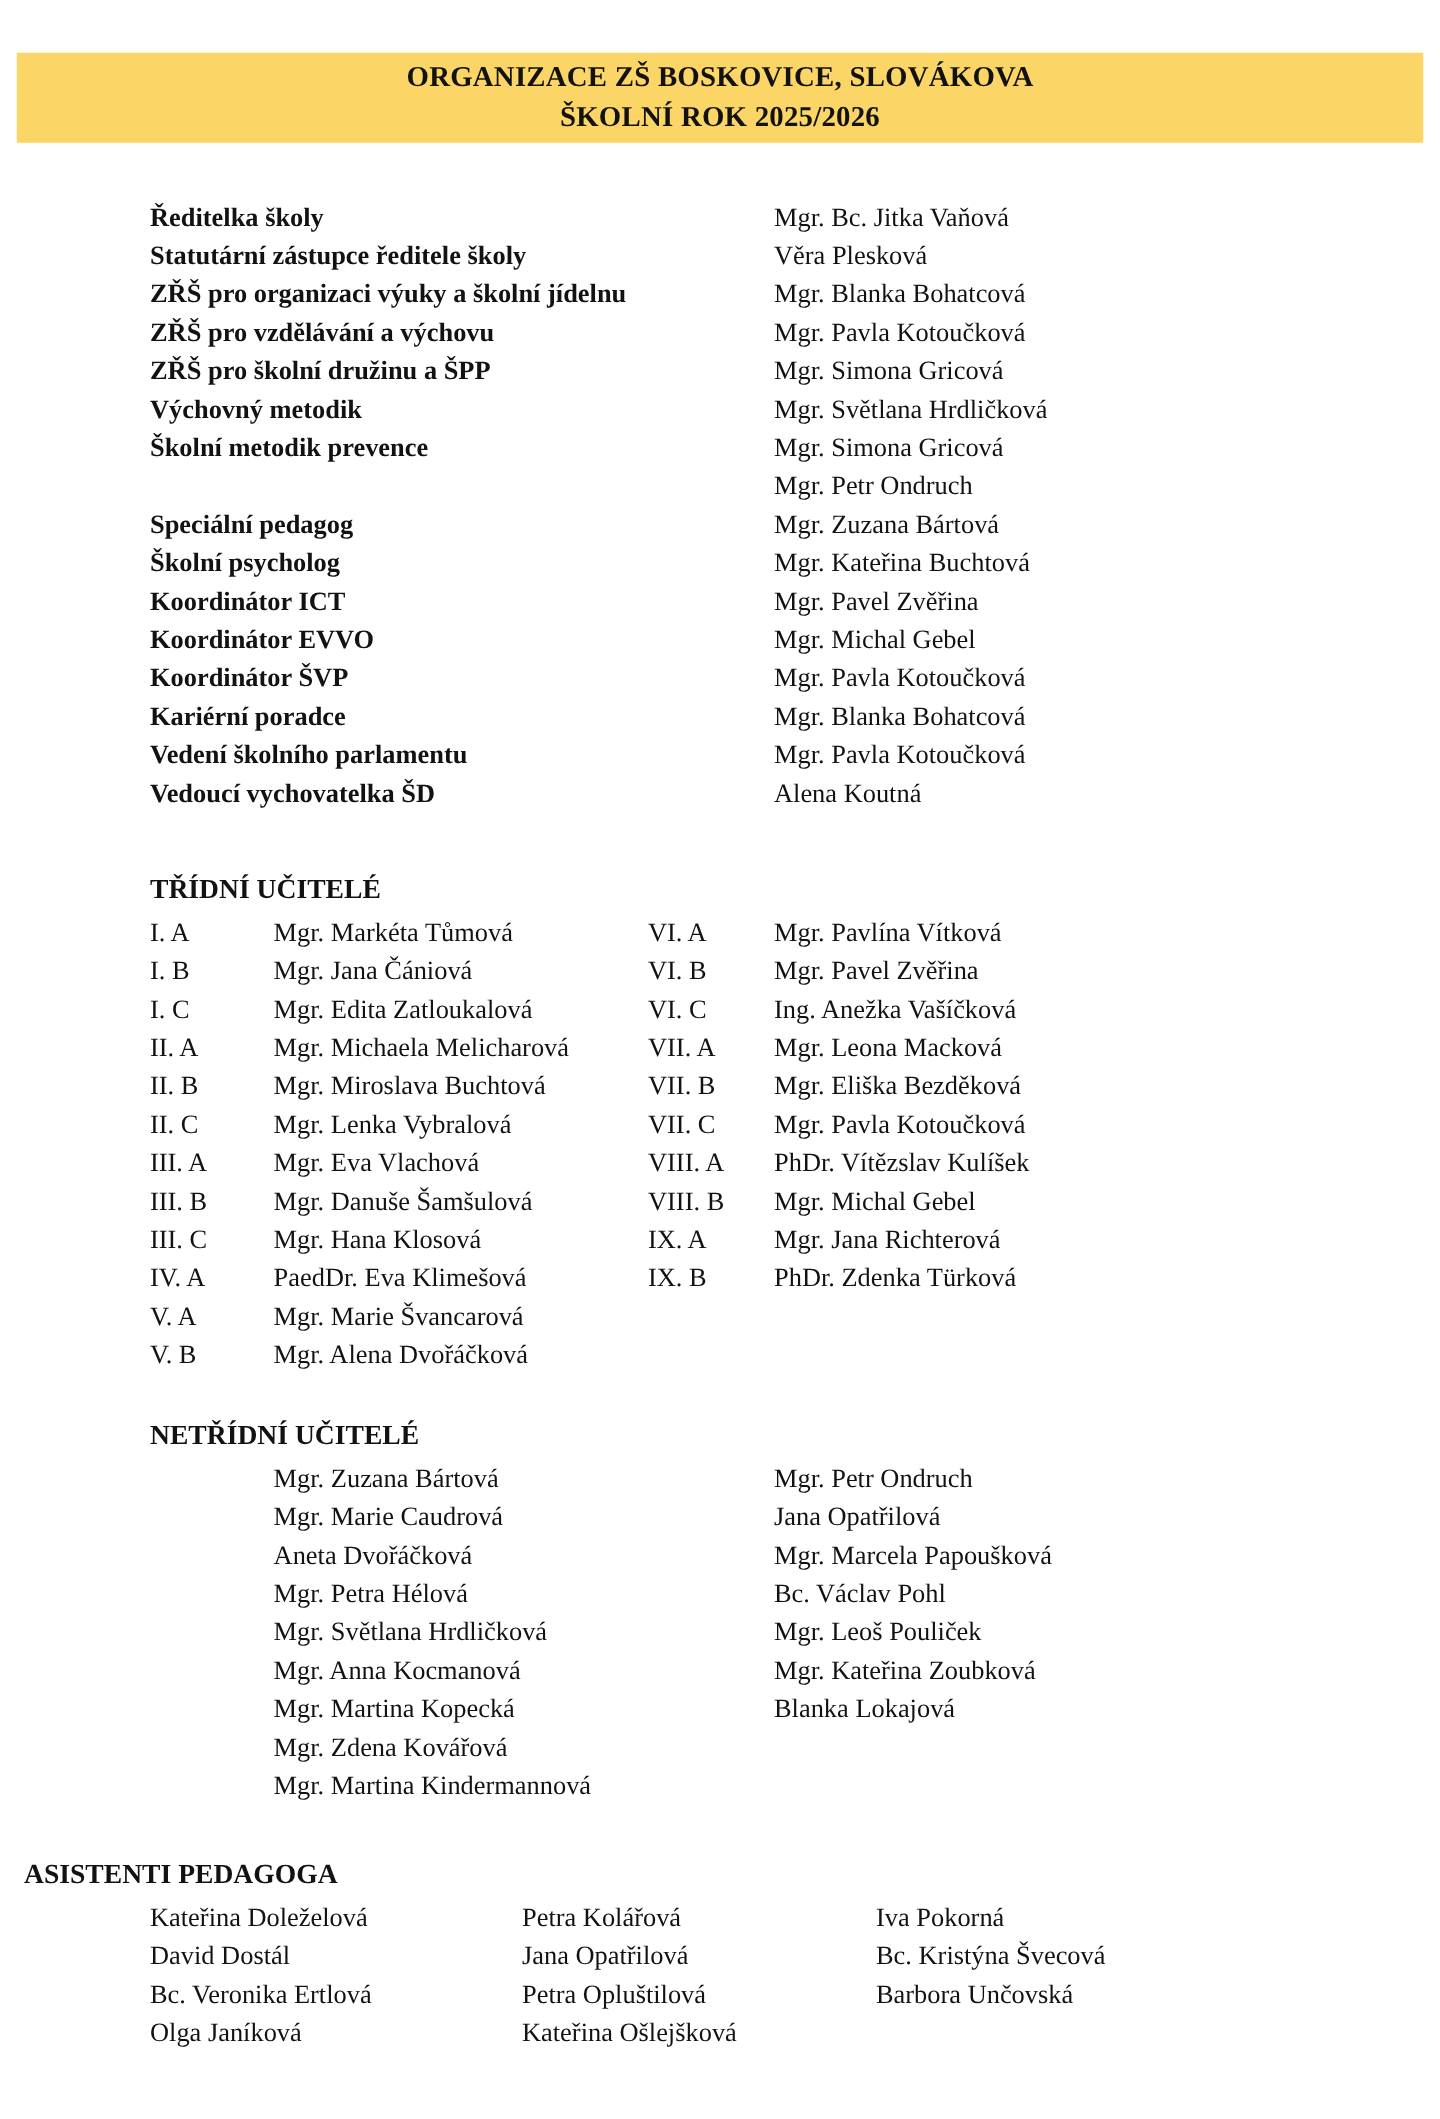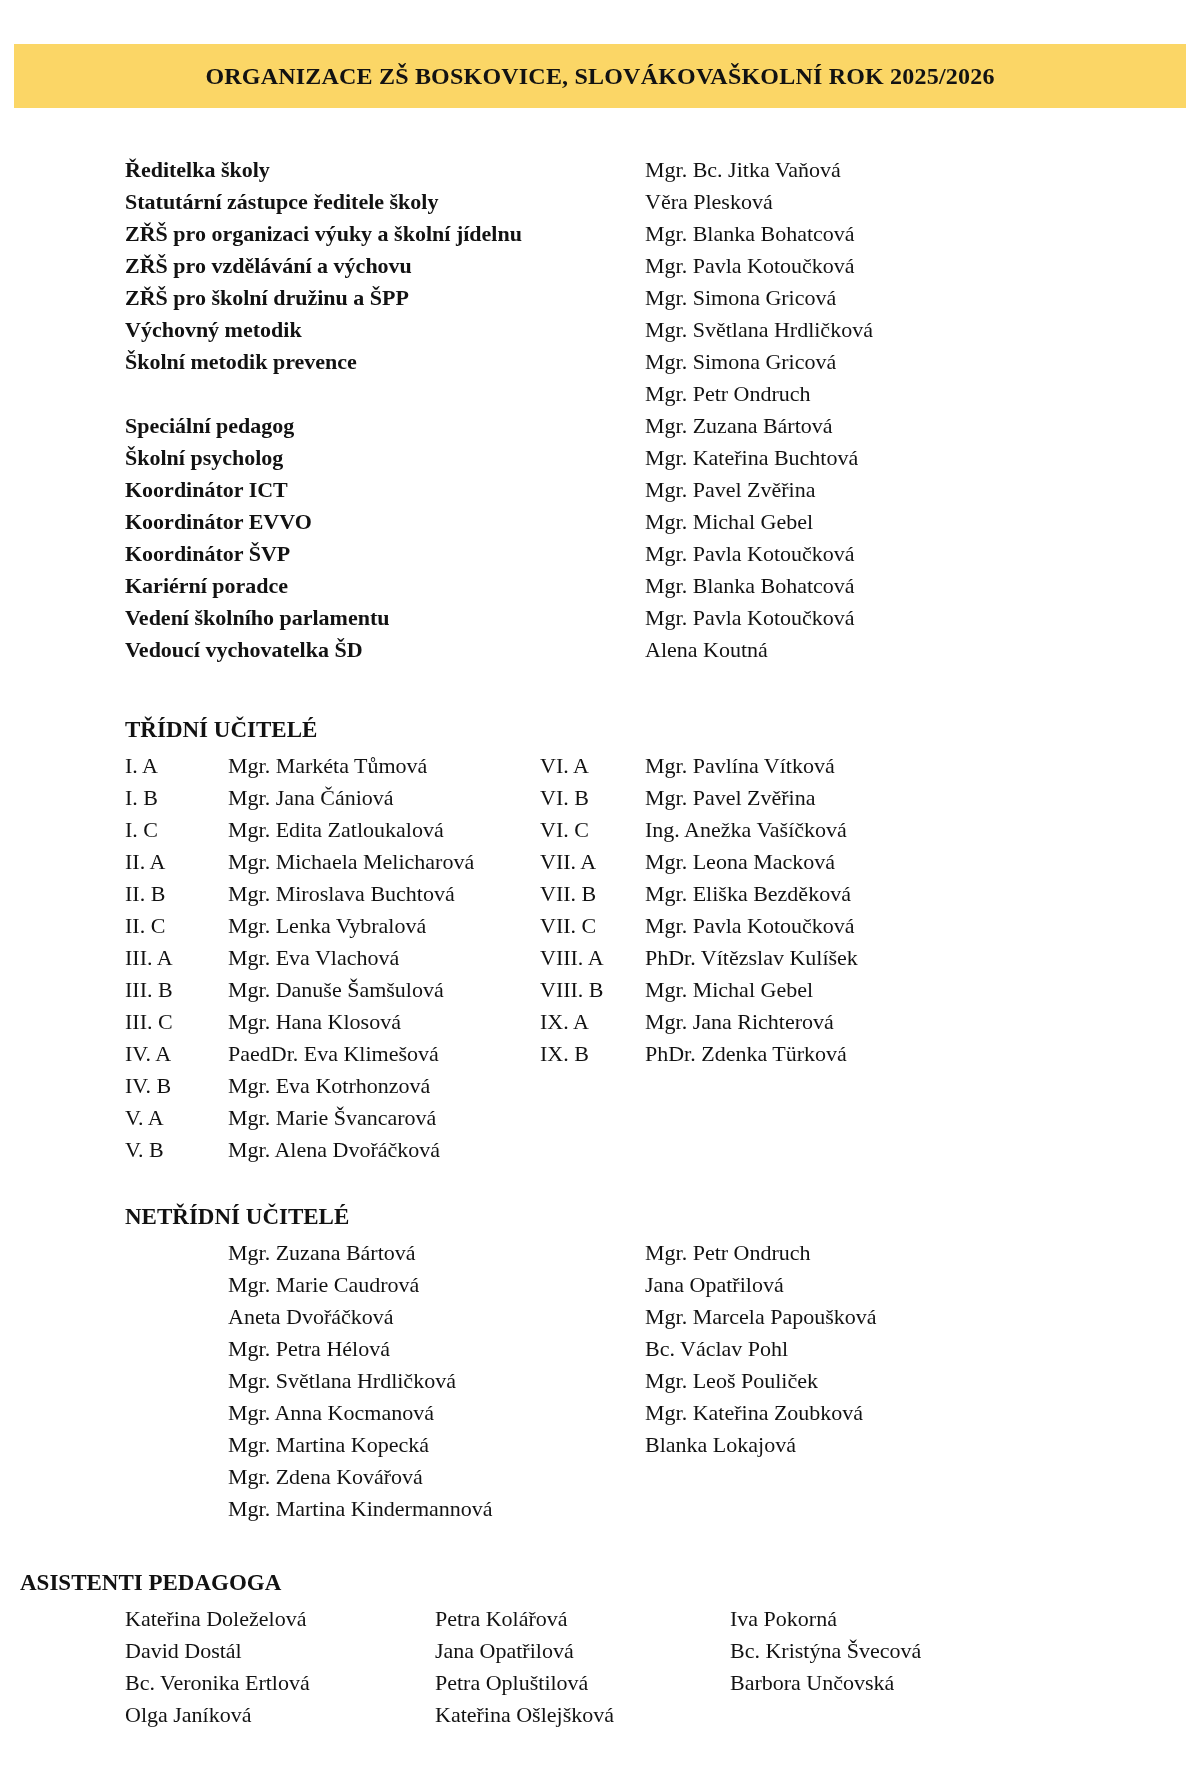--- a/index.html
+++ b/index.html
@@ -9,24 +9,24 @@
     height: 1766px;
     color: #121212;
     font-family: "Liberation Serif", "DejaVu Serif", serif;
     font-size: 22px;
     overflow: hidden;
   }
   .page { width: 1200px; height: 1766px; position: relative; }
 
   .banner {
     margin: 44px 14px 0 14px;
-    height: 64px;
+    height: 75px;
     background: #FBD666;
     display: flex;
-    flex-direction: row;
+    flex-direction: column;
     align-items: center;
     justify-content: center;
     font-weight: 700;
     font-size: 24px;
     line-height: 33px;
     letter-spacing: 0.2px;
   }
 
   .roles { margin: 46px 40px 0 125px; }
   .role-row { display: flex; line-height: 32px; height: 32px; }
@@ -203,24 +203,20 @@
         <div class="class-row">
           <div class="class-label">III. C</div>
           <div class="teacher">Mgr. Hana Klosová</div>
         </div>
 
         <div class="class-row">
           <div class="class-label">IV. A</div>
           <div class="teacher">PaedDr. Eva Klimešová</div>
         </div>
 
-        <div class="class-row">
-          <div class="class-label">IV. B</div>
-          <div class="teacher">Mgr. Eva Kotrhonzová</div>
-        </div>
 
         <div class="class-row">
           <div class="class-label">V. A</div>
           <div class="teacher">Mgr. Marie Švancarová</div>
         </div>
 
         <div class="class-row">
           <div class="class-label">V. B</div>
           <div class="teacher">Mgr. Alena Dvořáčková</div>
         </div>

